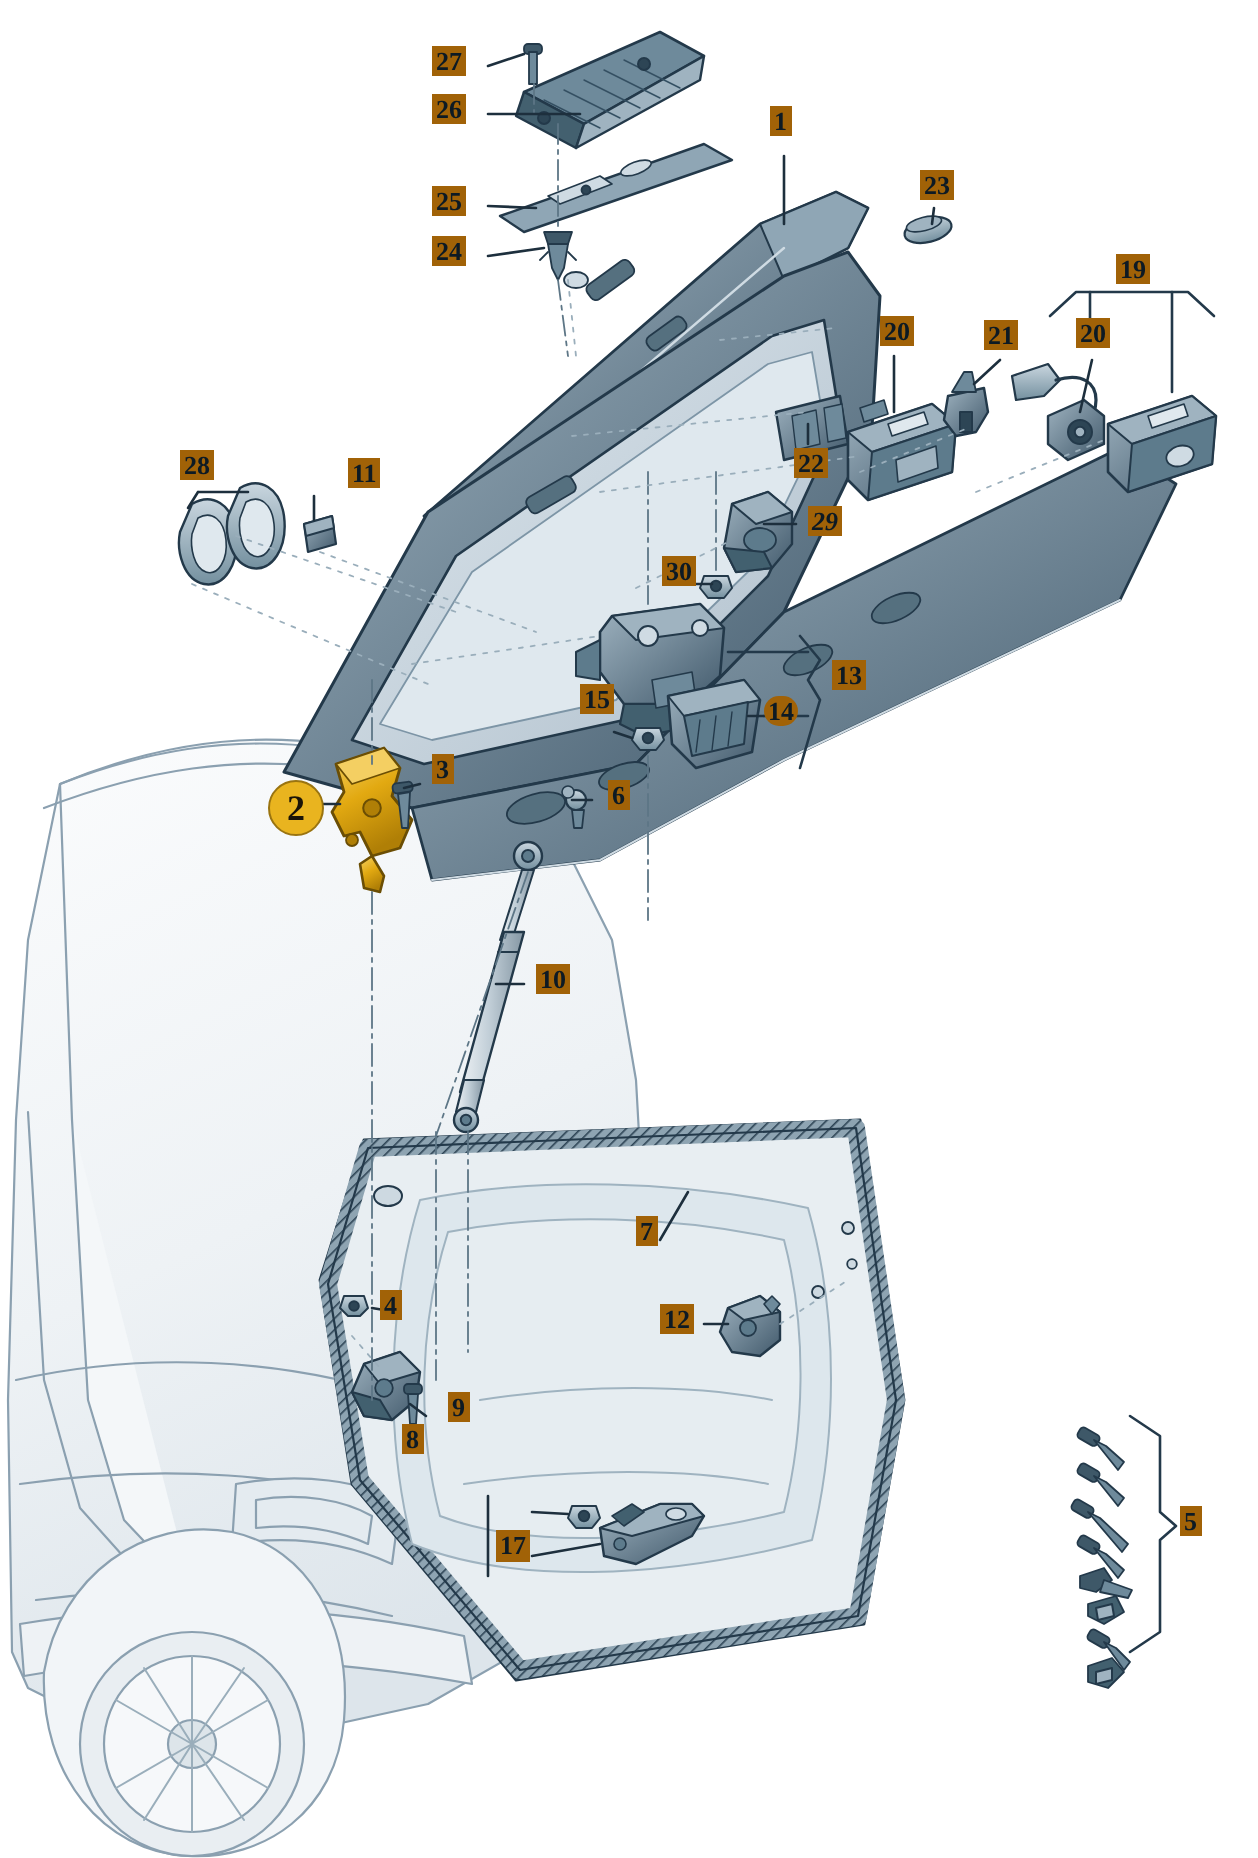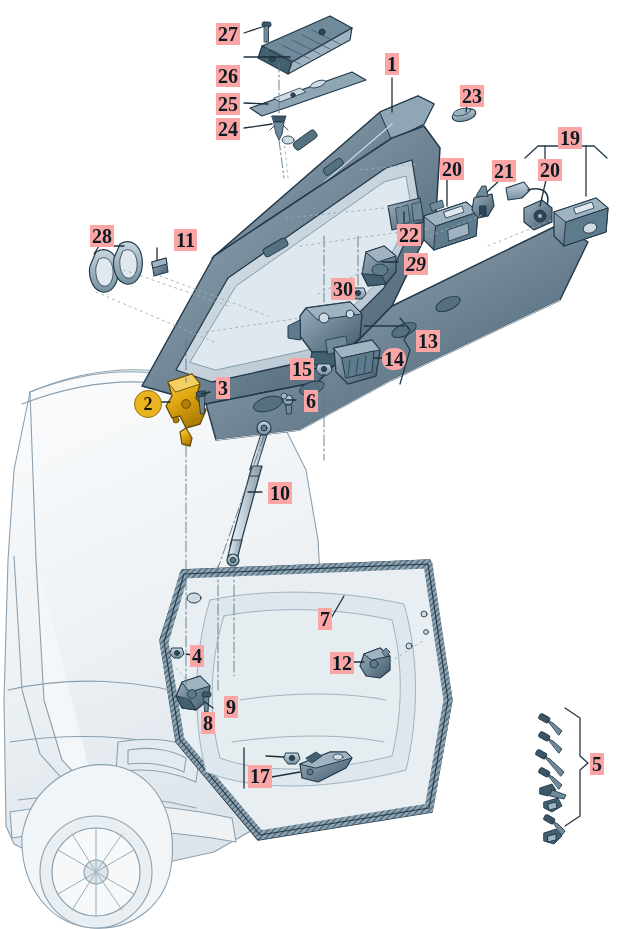--- a/index.html
+++ b/index.html
@@ -1,21 +1,21 @@
 <!DOCTYPE html>
 <html><head>
 <meta charset="utf-8">
 <style>
   html,body{margin:0;padding:0;background:#fff;}
   body{width:629px;height:929px;overflow:hidden;
        font-family:"Liberation Serif",serif;}
   #stage{position:relative;width:629px;height:929px;background:#ffffff;}
   svg#art{position:absolute;left:0;top:0;width:629px;height:929px;}
   .lbl{position:absolute;font-family:"Liberation Serif",serif;font-weight:bold;
-       font-size:20px;color:#0d1a24;background:#fca5a5;line-height:1;
+       font-size:13px;color:#0d1a24;background:#a16207;line-height:1;
        padding:1px 2px;white-space:nowrap;}
   .badge{position:absolute;width:26px;height:26px;border-radius:50%;
          background:#e9b41f;border:1px solid #9a7410;
          font-family:"Liberation Serif",serif;font-weight:bold;font-size:18px;
          color:#1a1408;display:flex;align-items:center;justify-content:center;}
 </style>
 </head>
 <body>
 
 <div id="stage">
@@ -460,30 +460,30 @@
 <div class="lbl" style="left:590px;top:753px;">5</div>
 <div class="lbl" style="left:304px;top:390px;">6</div>
 <div class="lbl" style="left:318px;top:608px;">7</div>
 <div class="lbl" style="left:201px;top:712px;">8</div>
 <div class="lbl" style="left:224px;top:696px;">9</div>
 <div class="lbl" style="left:268px;top:482px;">10</div>
 <div class="lbl" style="left:150px;top:229px;margin-left:24px;">11</div>
 <div class="lbl" style="left:330px;top:652px;">12</div>
 <div class="lbl" style="left:416px;top:330px;">13</div>
 <div class="lbl" style="left:382px;top:348px;border-radius:10px;">14</div>
-<div class="lbl" style="left:290px;top:358px;text-align:right;">15</div>
+<div class="lbl" style="left:290px;top:342px;text-align:right;">15</div>
 <div class="lbl" style="left:248px;top:748px;margin-top:18px;">16</div>
 <div class="lbl" style="left:248px;top:746px;margin-top:19px;">17</div>
 <div class="lbl" style="left:440px;top:158px;">20</div>
 <div class="lbl" style="left:558px;top:127px;">19</div>
 <div class="lbl" style="left:538px;top:159px;">20</div>
 <div class="lbl" style="left:492px;top:160px;">21</div>
 <div class="lbl" style="left:397px;top:224px;">22</div>
 <div class="lbl" style="left:460px;top:85px;">23</div>
 <div class="lbl" style="left:216px;top:118px;">24</div>
 <div class="lbl" style="left:216px;top:93px;">25</div>
-<div class="lbl" style="left:216px;top:47px;margin-top:18px;">26</div>
+<div class="lbl" style="left:216px;top:47px;">26</div>
 <div class="lbl" style="left:216px;top:23px;">27</div>
 <div class="lbl" style="left:90px;top:225px;">28</div>
 <div class="lbl" style="left:404px;top:253px;font-style:italic;">29</div>
 <div class="lbl" style="left:331px;top:278px;">30</div>
 
 </div>
 
 </body></html>

